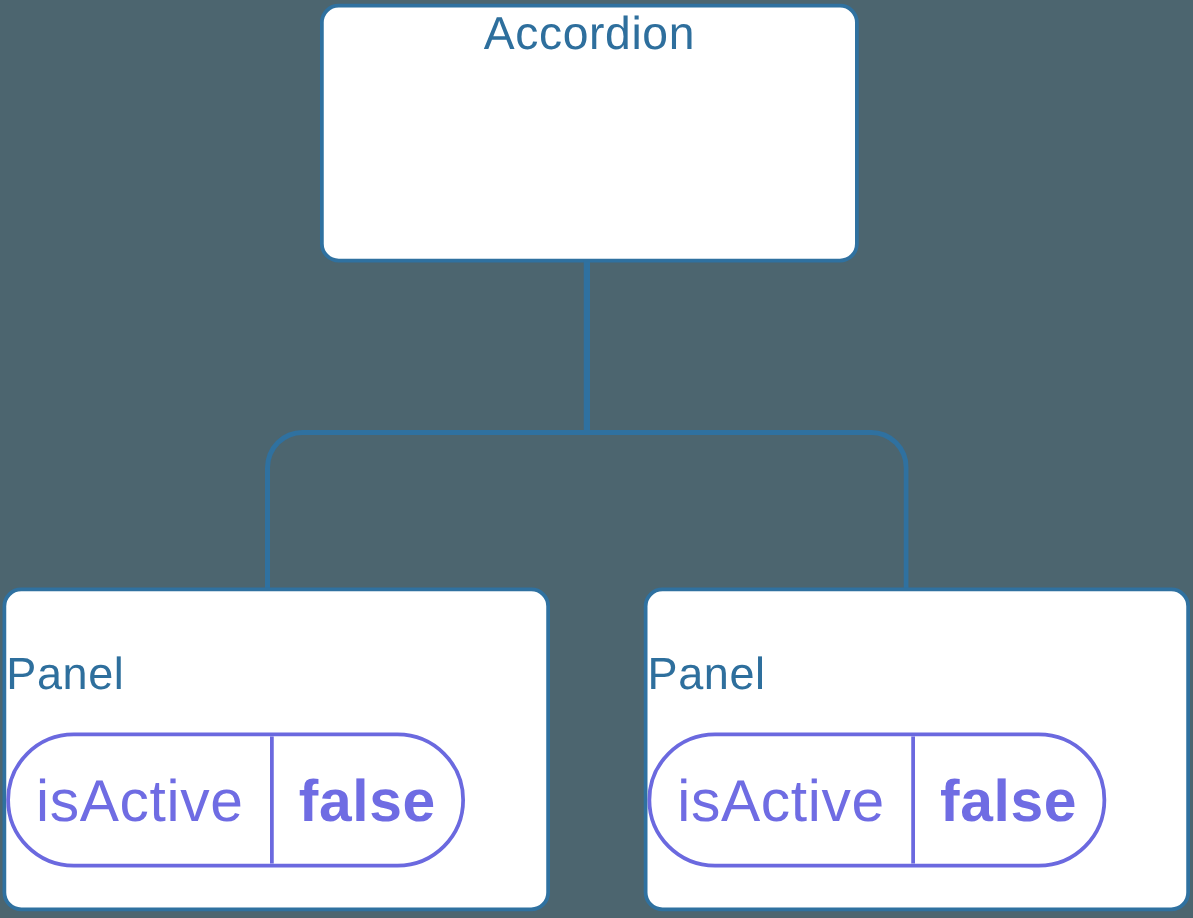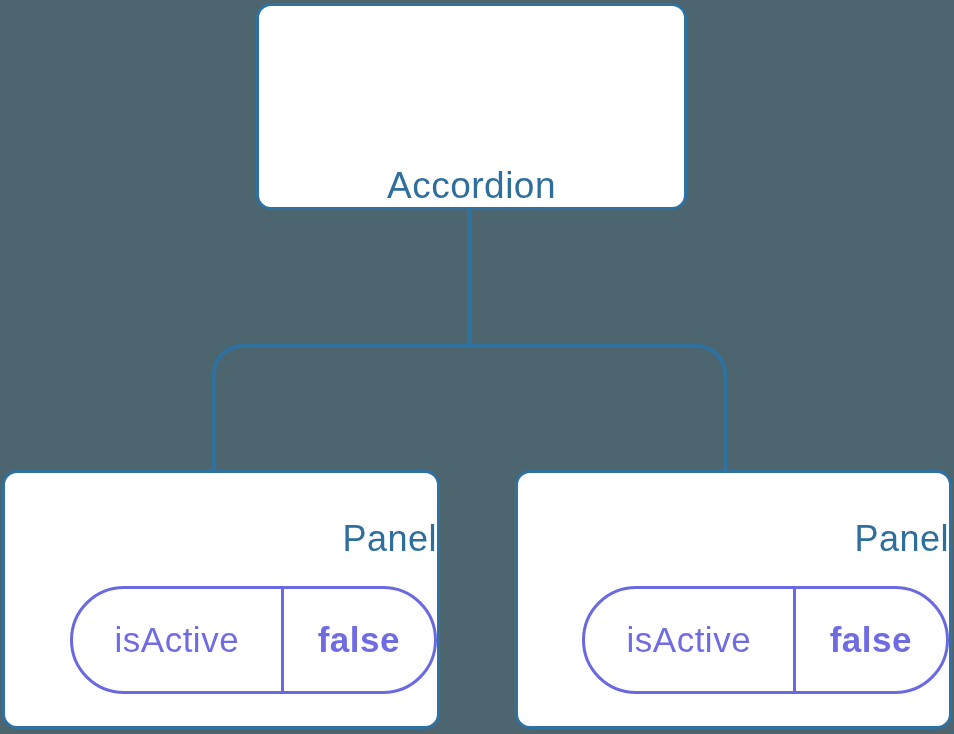--- a/index.html
+++ b/index.html
@@ -23,21 +23,21 @@
     height: 734px;
     background: var(--background);
     overflow: hidden;
   }
   .node {
     position: absolute;
     background: var(--node-fill);
     border: 3px solid var(--node-border);
     border-radius: 15px;
     display: flex;
-    align-items: flex-end;
+    align-items: flex-start;
     justify-content: center;
   }
   .root-node {
     left: 256px;
     top: 3px;
     width: 431px;
     height: 207px;
   }
   .node-label {
     font-size: 37px;
@@ -88,21 +88,21 @@
     border: 3px solid var(--state-border);
     border-radius: 56px;
     display: flex;
     align-items: stretch;
     overflow: hidden;
   }
   .pill-cell {
     display: flex;
     align-items: center;
     justify-content: center;
-    font-size: 35px;
+    font-size: 47px;
     font-weight: 500;
     color: var(--state-text);
     letter-spacing: 0.5px;
   }
   .pill-key { flex: 58 0 0; }
   .pill-value {
     flex: 42 0 0;
     border-left: 3px solid var(--state-border);
     font-weight: bold;
   }

